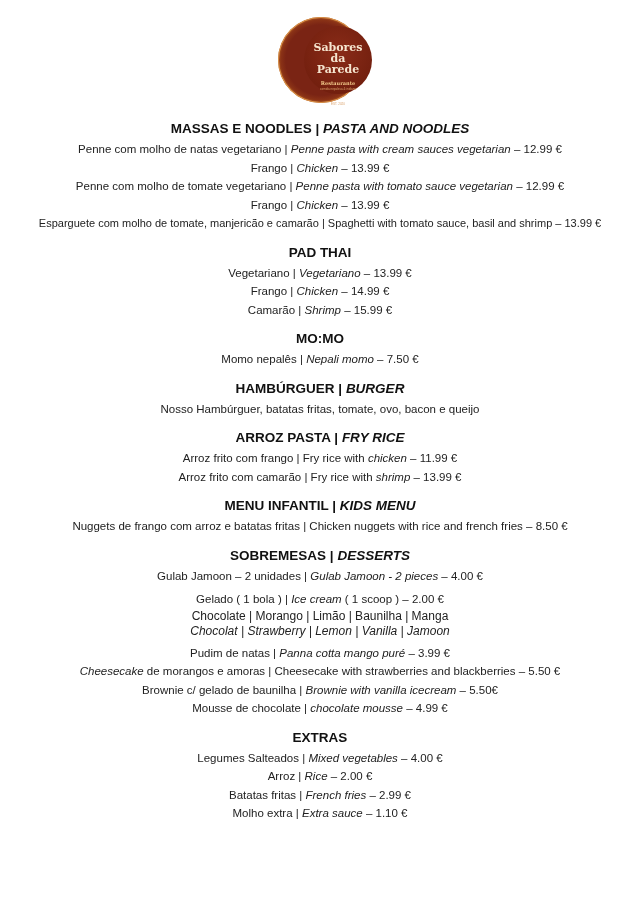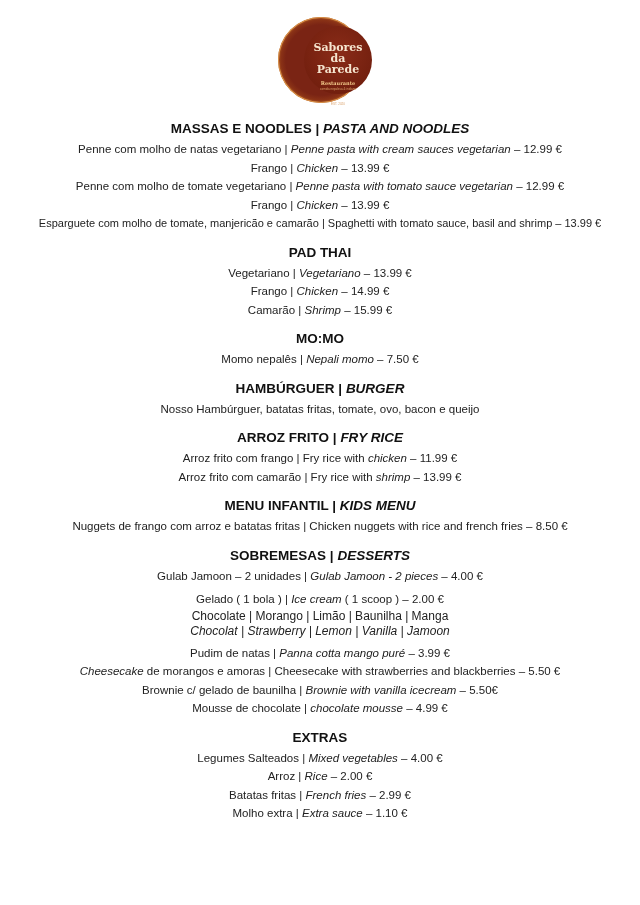--- a/index.html
+++ b/index.html
@@ -70,21 +70,21 @@
   </div>
   <div class="gap"></div>
 
   <div class="section">
     <div class="sec-title"><span>HAMBÚRGUER</span><span> | </span><i>BURGER</i></div>
     <div class="item">Nosso Hambúrguer, batatas fritas, tomate, ovo, bacon e queijo</div>
   </div>
   <div class="gap"></div>
 
   <div class="section">
-    <div class="sec-title"><span>ARROZ FRITO</span><span> | </span><i>FRY RICE</i></div>
+    <div class="sec-title"><span>ARROZ PASTA</span><span> | </span><i>FRY RICE</i></div>
     <div class="item"><span>Arroz frito com frango</span><span> | </span><span>Fry rice with</span> <i>chicken</i><span> – </span><span>11.99 €</span></div>
     <div class="item"><span>Arroz frito com camarão</span><span> | </span><span>Fry rice with</span> <i>shrimp</i><span> – </span><span>13.99 €</span></div>
   </div>
   <div class="gap"></div>
 
   <div class="section">
     <div class="sec-title"><span>MENU INFANTIL</span><span> | </span><i>KIDS MENU</i></div>
     <div class="item"><span>Nuggets de frango com arroz e batatas fritas</span><span> | </span><span>Chicken nuggets with rice and french fries</span><span> – </span><span>8.50 €</span></div>
   </div>
   <div class="gap"></div>

